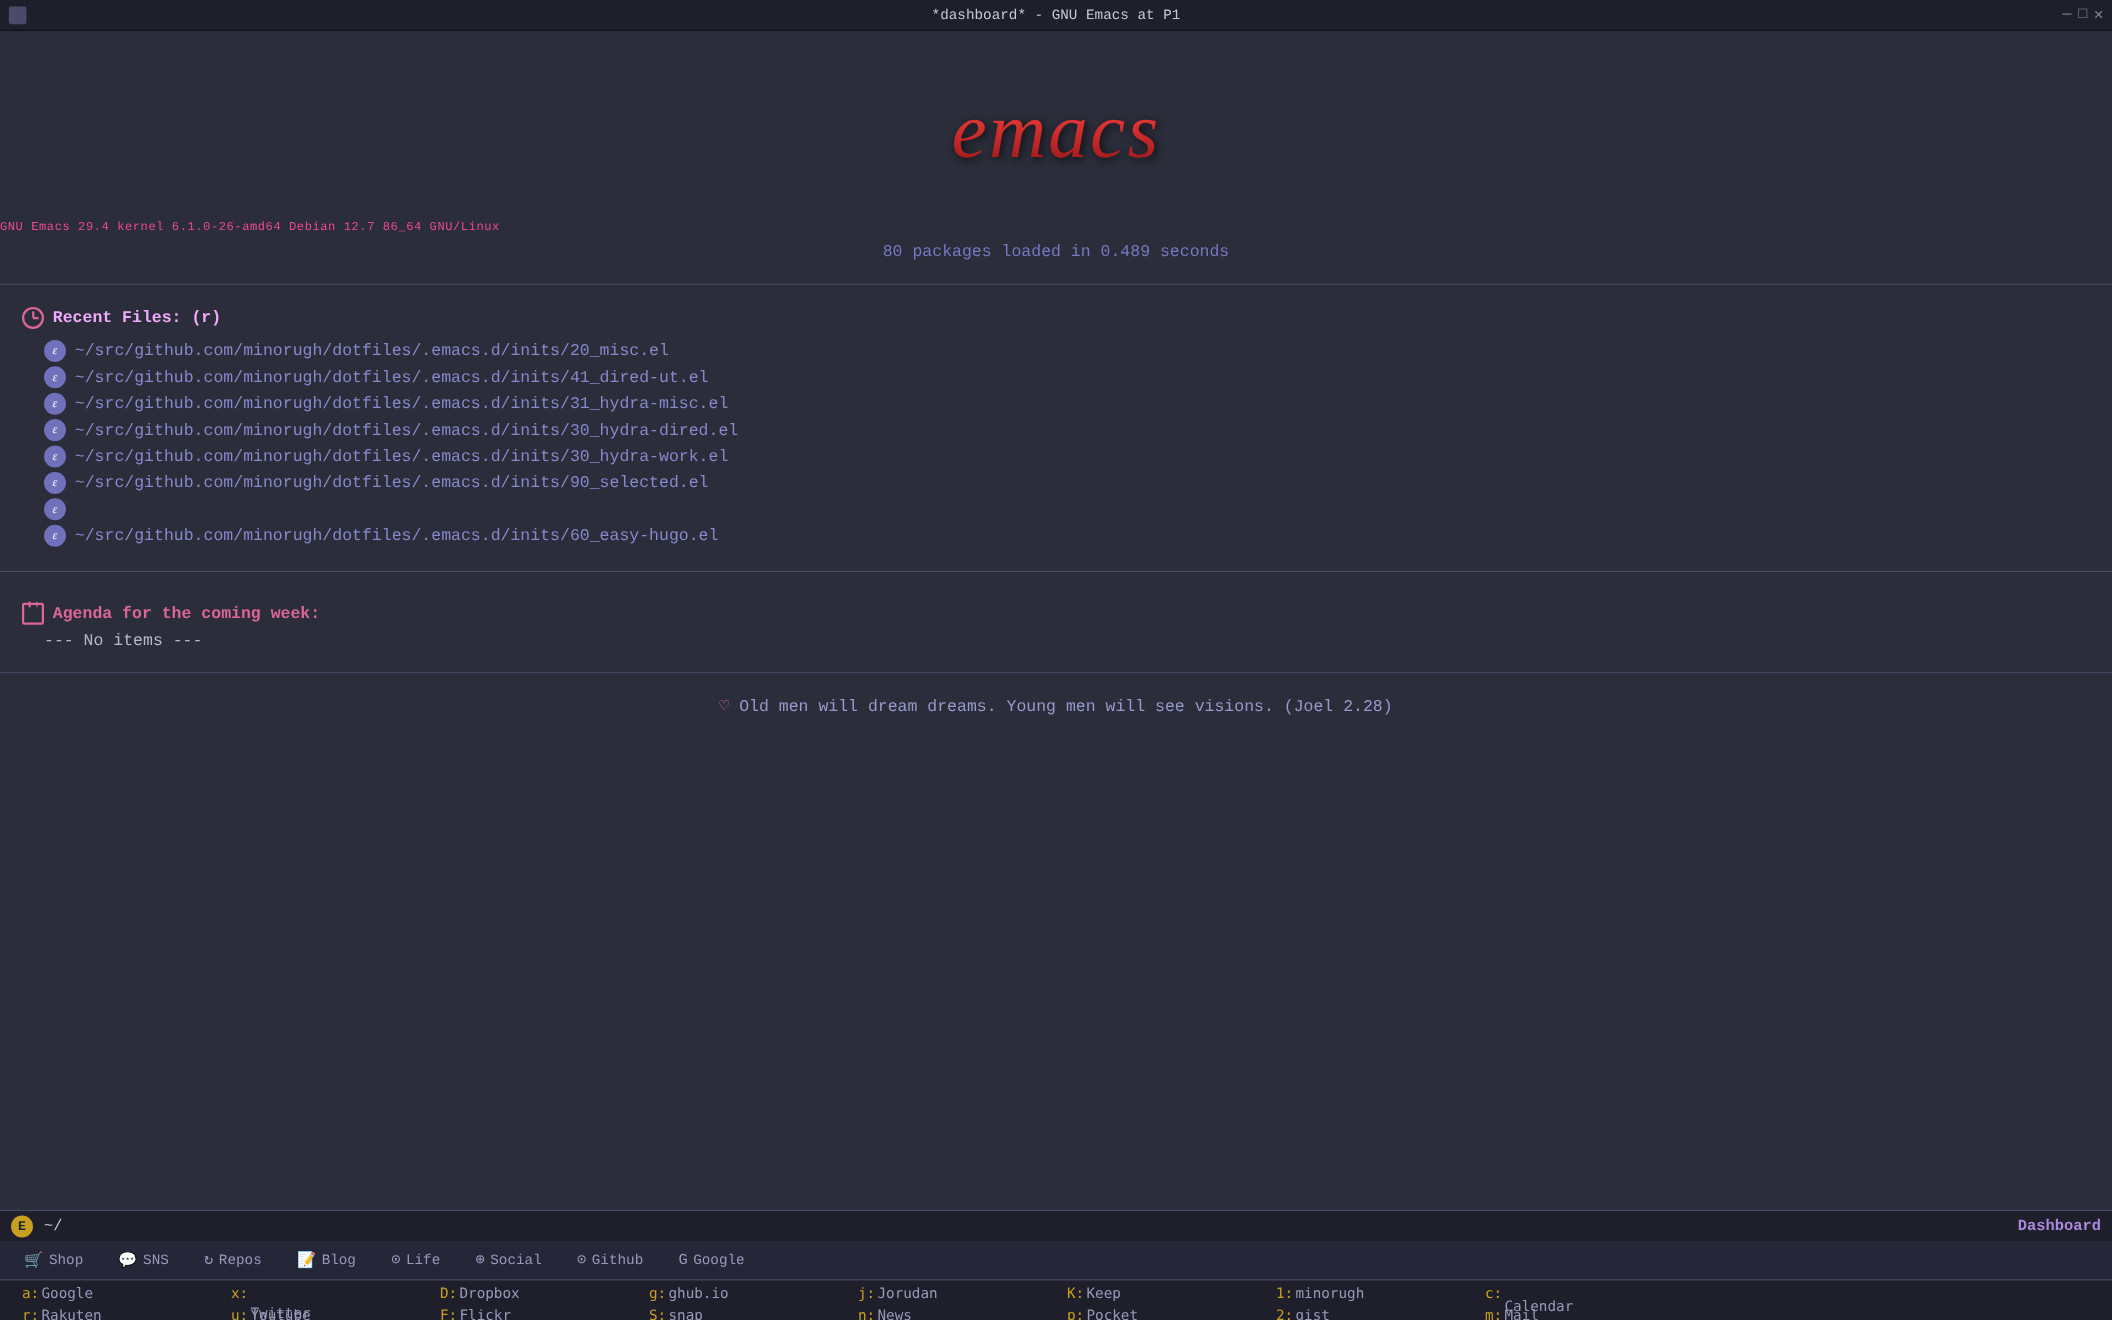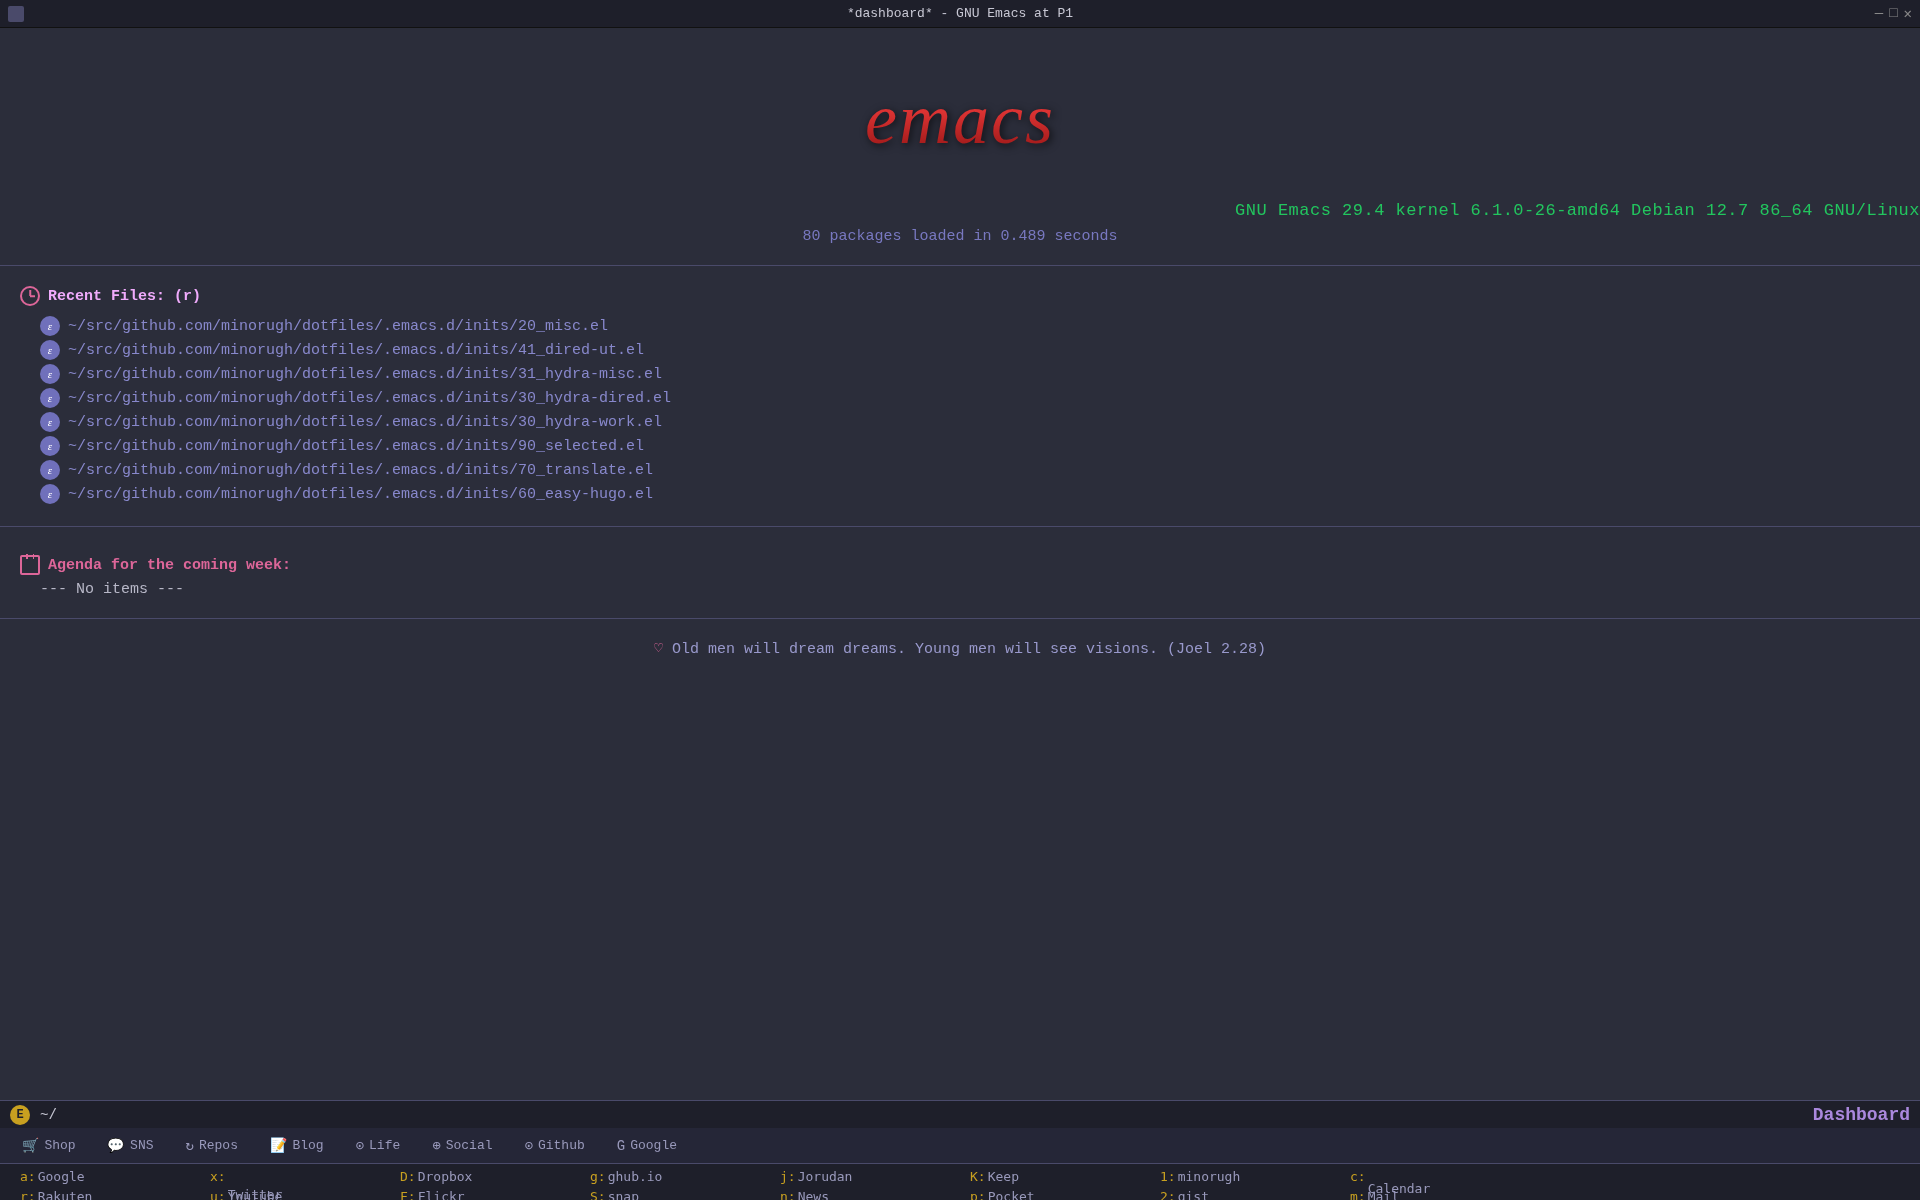--- a/index.html
+++ b/index.html
@@ -68,24 +68,24 @@
       background: linear-gradient(180deg, #cc2222 0%, #dd3333 40%, #8b1111 100%);
       -webkit-background-clip: text;
       -webkit-text-fill-color: transparent;
       background-clip: text;
       text-shadow: none;
       filter: drop-shadow(2px 2px 4px rgba(0,0,0,0.7));
       letter-spacing: 2px;
     }
 
     .version-info {
-      text-align: right;
-      color: #22c55e;
+      text-align: left;
+      color: #ec4899;
       margin-top: 20px;
-      font-size: 17px;
+      font-size: 11px;
       letter-spacing: 0.5px;
     }
 
     .packages-info {
       text-align: center;
       color: #7878c0;
       margin-top: 8px;
       font-size: 15px;
     }
 
@@ -267,21 +267,21 @@
     }
 
     .mode-line-path {
       color: #c8c8d4;
       font-size: 14px;
     }
 
     .mode-line-right {
       margin-left: auto;
       color: #aa88dd;
-      font-size: 18px;
+      font-size: 14px;
       font-weight: bold;
     }
 
     
     .tab-bar {
       display: flex;
       align-items: center;
       height: 36px;
       background: #252637;
       padding: 0 8px;
@@ -349,21 +349,20 @@
         <div class="file-item">
           <span class="emacs-file-icon">ε</span>
           <span>~/src/github.com/minorugh/dotfiles/.emacs.d/inits/30_hydra-work.el</span>
         </div>
         <div class="file-item">
           <span class="emacs-file-icon">ε</span>
           <span>~/src/github.com/minorugh/dotfiles/.emacs.d/inits/90_selected.el</span>
         </div>
         <div class="file-item">
           <span class="emacs-file-icon">ε</span>
-          <span>~/src/github.com/minorugh/dotfiles/.emacs.d/inits/70_translate.el</span>
         </div>
         <div class="file-item">
           <span class="emacs-file-icon">ε</span>
           <span>~/src/github.com/minorugh/dotfiles/.emacs.d/inits/60_easy-hugo.el</span>
         </div>
       </div>
   </div>
 
   <hr class="divider">
 

